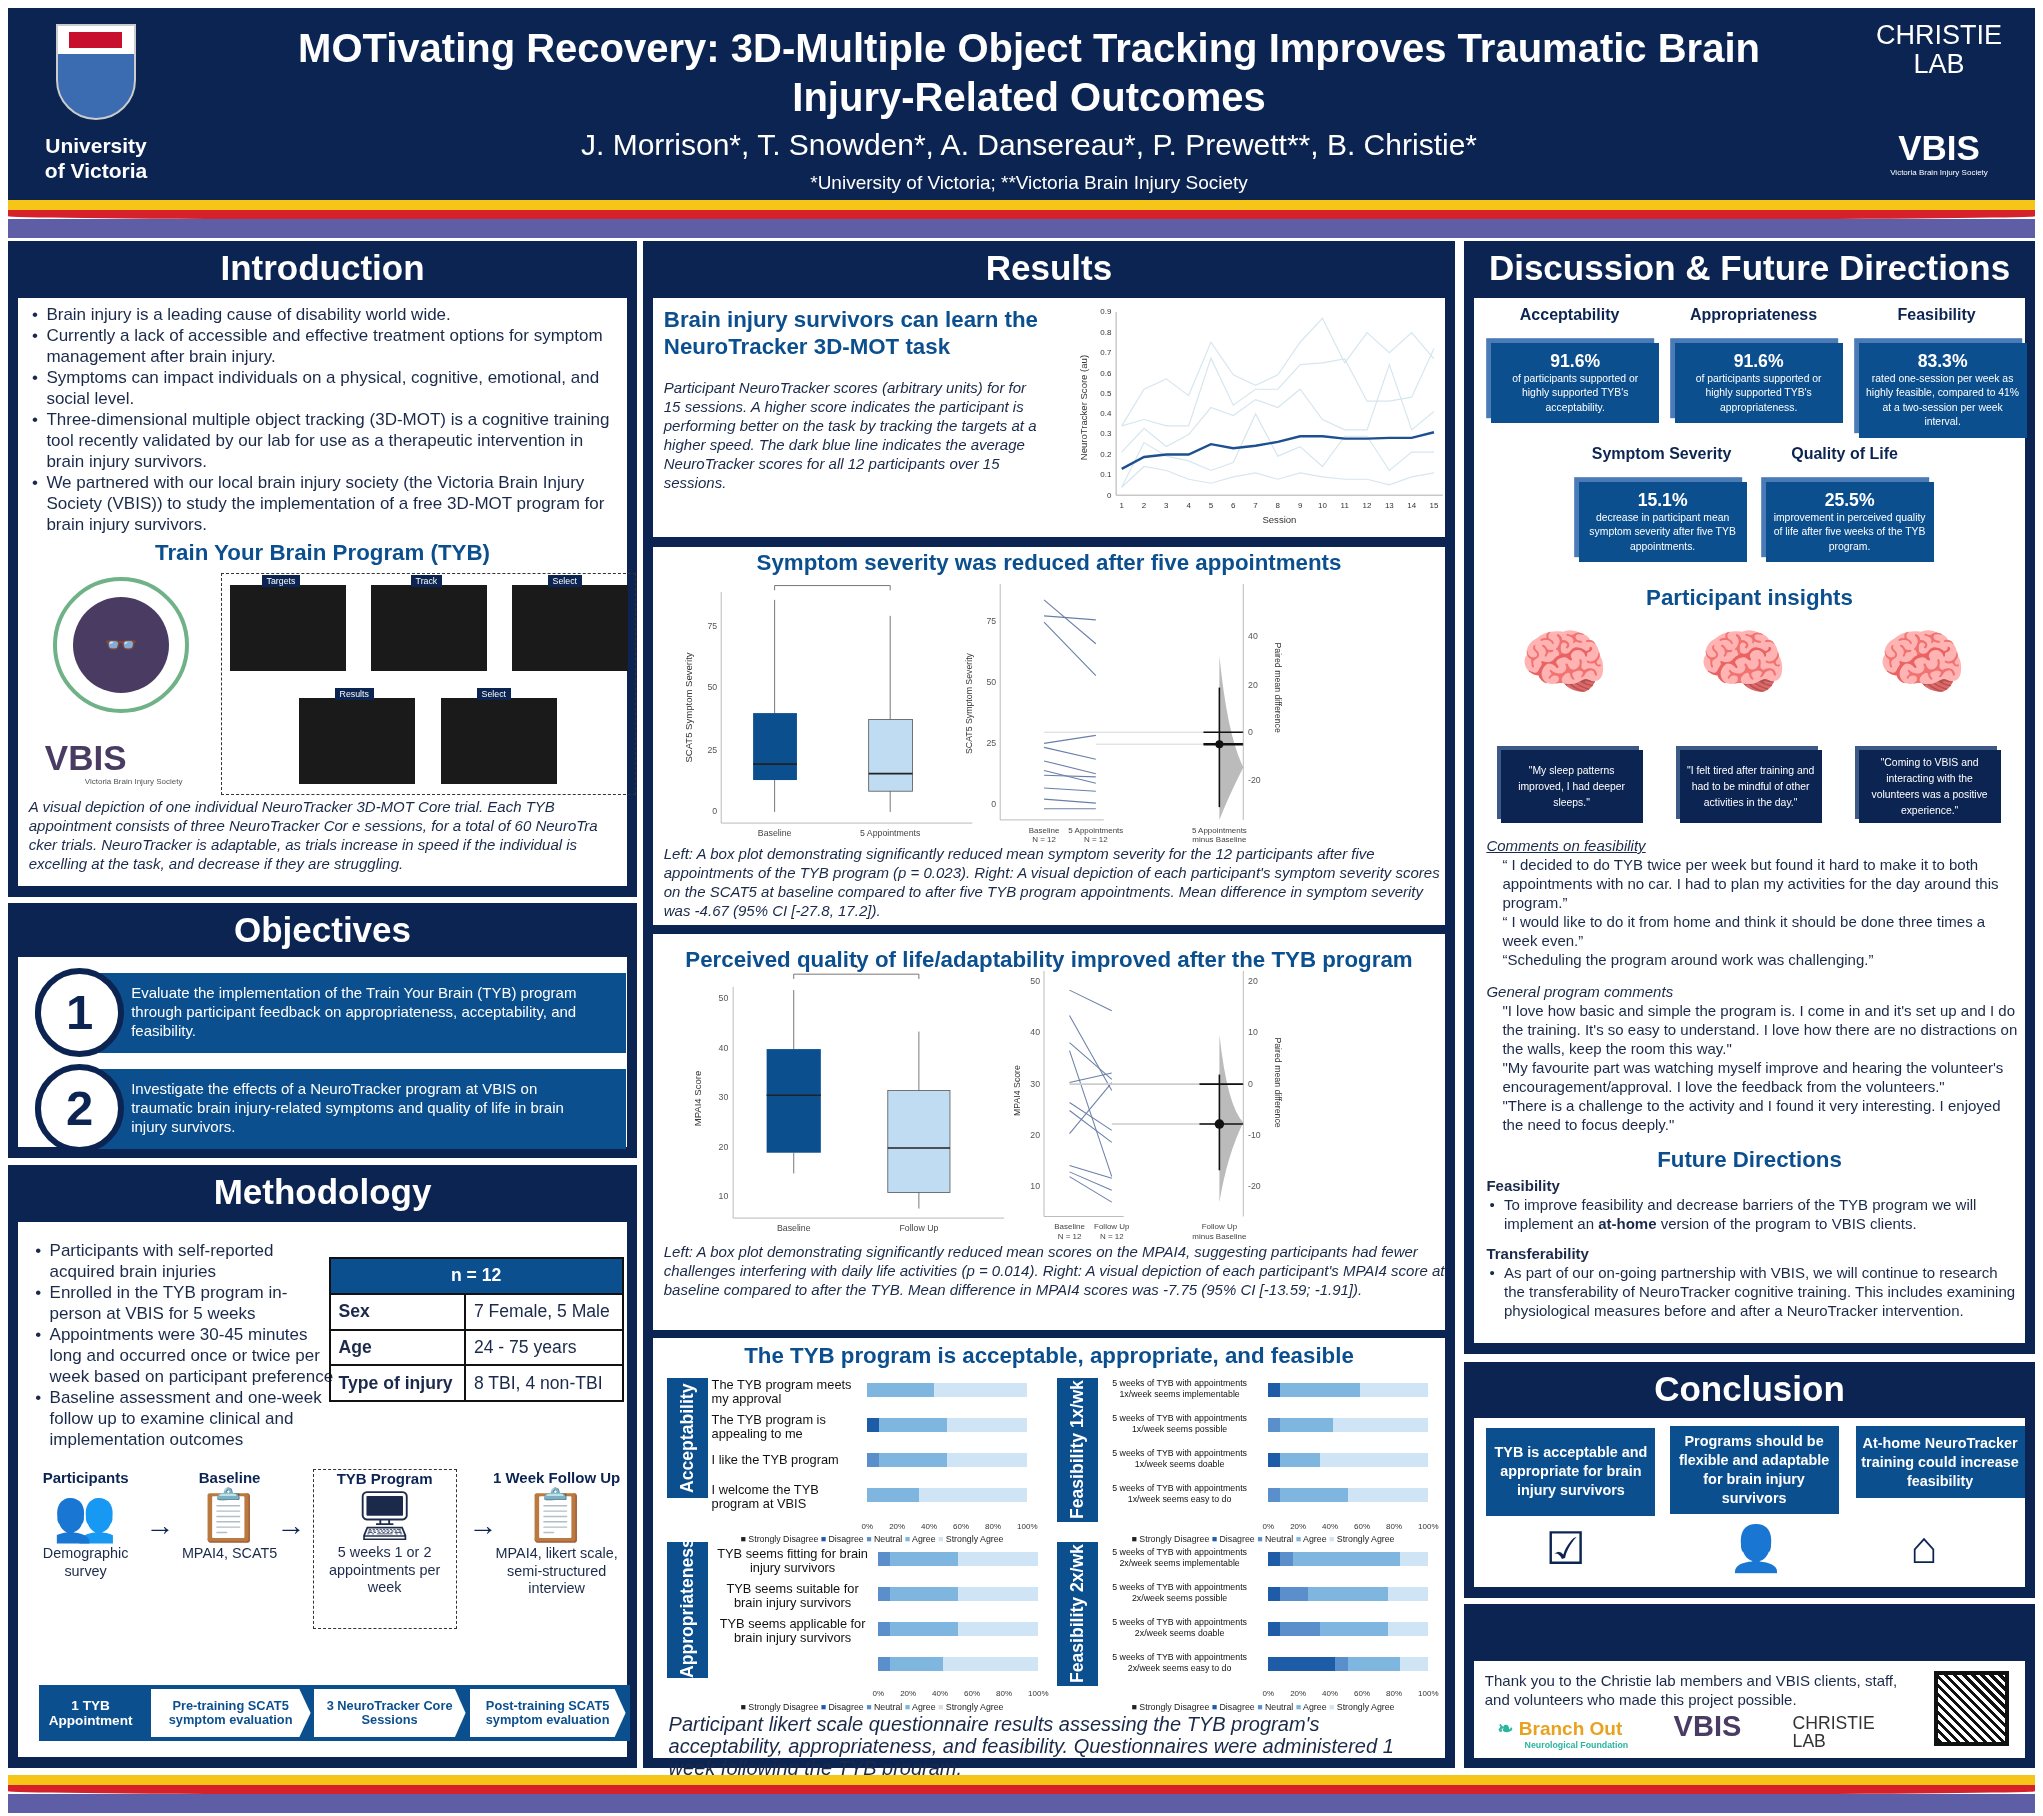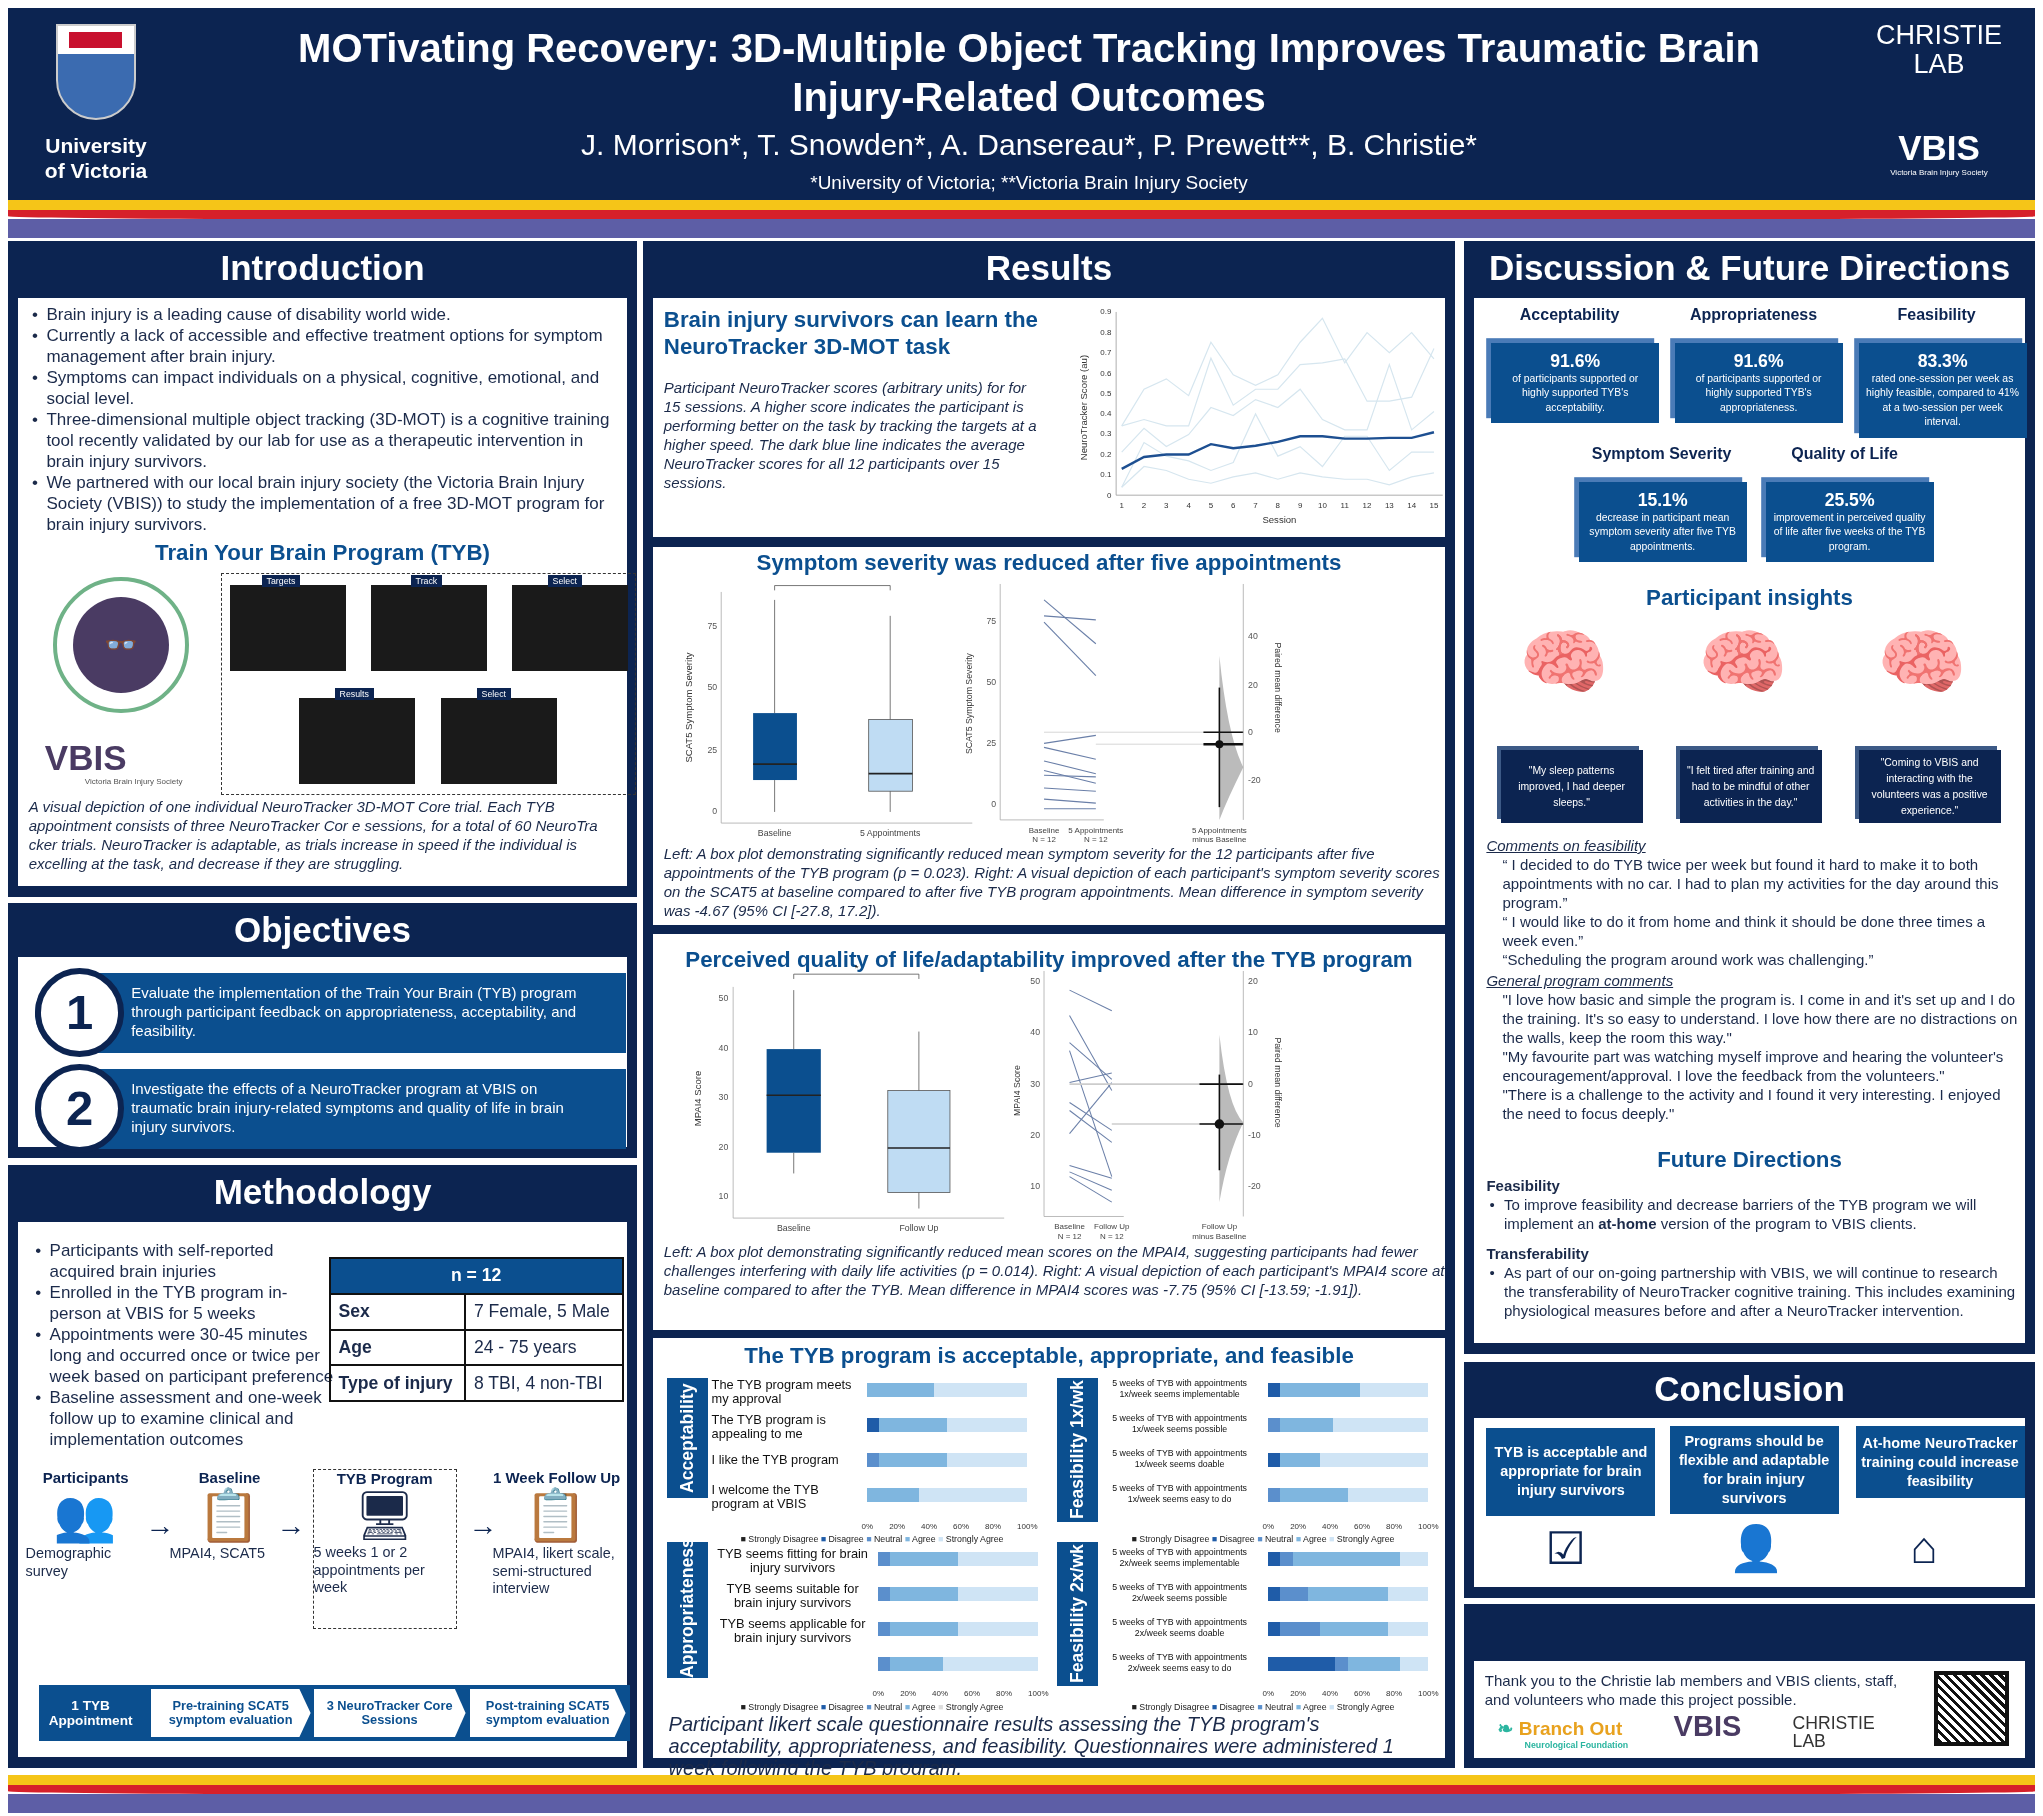--- a/index.html
+++ b/index.html
@@ -23,21 +23,21 @@
 ul.b{list-style:none;font-size:17px;line-height:21px}
 ul.b li{position:relative;padding-left:17.6px}
 ul.b li:before{content:"•";position:absolute;left:3.2px}
 .cap{font-style:italic;font-size:15px;line-height:19px;color:#1b2a4a}
 .obj{position:absolute;left:17.6px;height:80px;width:591px;background:#0b4f8f;color:#fff;font-size:15px;line-height:19px;padding:9.6px 24px 0 96px;border-radius:40px 0 0 40px}
 .obj .num{position:absolute;left:0;top:-4.8px;width:89px;height:89px;border-radius:50%;background:#fff;border:6.4px solid #0c2451;color:#0c2451;font-size:49px;font-weight:bold;text-align:center;line-height:77px}
 table.demo{border-collapse:collapse;font-size:17.6px}
 table.demo td,table.demo th{border:2.4px solid #111;padding:6.4px 8px}
 table.demo th{background:#0b4f8f;color:#fff;font-weight:bold}
 .flow-l{font-weight:bold;font-size:15px;text-align:center;color:#0c2451}
-.flow-t{font-size:14.4px;text-align:left;line-height:17.6px}
+.flow-t{font-size:14.4px;text-align:center;line-height:17.6px}
 .chev{position:absolute;top:0;height:48px;background:#fff;color:#0b4f8f;font-weight:bold;font-size:12.8px;line-height:14.4px;display:flex;align-items:center;justify-content:center;text-align:center;clip-path:polygon(0 0,93% 0,100% 50%,93% 100%,0 100%)}
 .stat{position:absolute;width:168px;background:#0b4f8f;color:#fff;text-align:center;padding:8px 6.4px;box-shadow:-4.8px -4.8px 0 #4a7bb7}
 .stat .v{font-size:17.6px;font-weight:bold}
 .stat .d{font-size:10.4px;line-height:14.4px}
 .stat-l{position:absolute;font-weight:bold;font-size:16px;color:#0c2451;text-align:center}
 .quote{position:absolute;width:142px;height:73px;background:#0c2451;color:#fff;font-size:10.4px;line-height:16px;text-align:center;display:flex;align-items:center;justify-content:center;padding:4.8px;box-shadow:-4px -4px 0 #3d5a86}
 .head-ic{position:absolute;width:88px;height:120px}
 .conc{position:absolute;top:48px;width:120px;height:92px;background:#0b4f8f;color:#fff;font-weight:bold;font-size:14.4px;line-height:19px;text-align:center;display:flex;align-items:center;justify-content:center;padding:3.2px}
 .lik-row{position:absolute;height:14.4px;display:flex}
 .lik-row span{display:block;height:100%}
@@ -562,21 +562,21 @@
     <div class="head-ic" style="left:225px;top:322px;font-size:72px;color:#0b4f8f;text-align:center">🧠</div>
     <div class="head-ic" style="left:404px;top:322px;font-size:72px;color:#9bc3e6;text-align:center">🧠</div>
     <div class="quote" style="left:27px;top:452px">"My sleep patterns improved, I had deeper sleeps."</div>
     <div class="quote" style="left:206px;top:452px">"I felt tired after training and had to be mindful of other activities in the day."</div>
     <div class="quote" style="left:385px;top:452px">"Coming to VBIS and interacting with the volunteers was a positive experience."</div>
     <div style="position:absolute;left:12.8px;top:538px;width:535px;font-size:15px;line-height:19px">
       <div style="font-style:italic;text-decoration:underline">Comments on feasibility</div>
       <div style="padding-left:16px">“ I decided to do TYB twice per week but found it hard to make it to both appointments with no car. I had to plan my activities for the day around this program.”</div>
       <div style="padding-left:16px">“ I would like to do it from home and think it should be done three times a week even.”</div>
       <div style="padding-left:16px">“Scheduling the program around work was challenging.”</div>
-      <div style="font-style:italic;text-decoration:underline;margin-top:2px">General program comments</div>
+      <div style="font-style:italic;margin-top:13px">General program comments</div>
       <div style="padding-left:16px">"I love how basic and simple the program is. I come in and it's set up and I do the training. It's so easy to understand. I love how there are no distractions on the walls, keep the room this way."</div>
       <div style="padding-left:16px">"My favourite part was watching myself improve and hearing the volunteer's encouragement/approval. I love the feedback from the volunteers."</div>
       <div style="padding-left:16px">"There is a challenge to the activity and I found it very interesting. I enjoyed the need to focus deeply."</div>
     </div>
     <div class="sub" style="position:absolute;left:0;right:0;top:849px">Future Directions</div>
     <div style="position:absolute;left:12.8px;top:878px;width:535px;font-size:15px;line-height:19px">
       <div style="font-weight:bold">Feasibility</div>
       <ul class="b" style="font-size:15px;line-height:19px">
           <li><span>To improve feasibility and decrease barriers of the TYB program we will implement an </span><b>at-home</b><span> version of the program to VBIS clients.</span></li>
         </ul>

